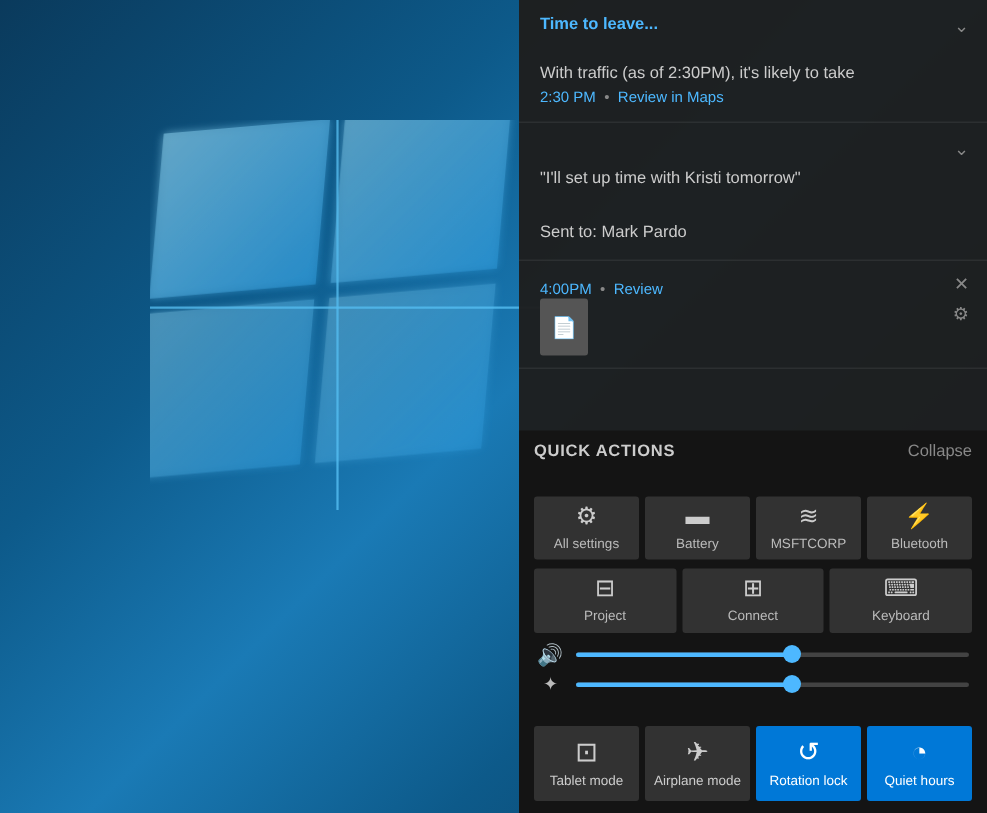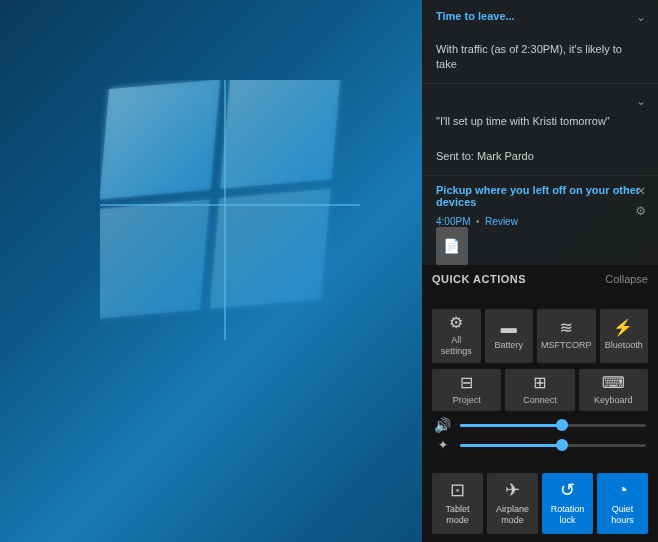--- a/index.html
+++ b/index.html
@@ -31,21 +31,21 @@
 
     .win-logo svg {
       width: 100%;
       height: 100%;
     }
 
     
     .action-center {
       position: absolute;
       top: 0; right: 0;
-      width: 236px;
+      width: 312px;
       height: 542px;
       background: rgba(30, 30, 30, 0.97);
       color: #fff;
       display: flex;
       flex-direction: column;
       overflow: hidden;
       justify-content: space-between;
     }
 
     
@@ -344,32 +344,35 @@
   </div>
 </div>
 
 <div class="action-center">
 
   <div class="notifications">
 
     <div class="notif-item">
       <div class="notif-title">Time to leave...</div>
       <div class="notif-body">With traffic (as of 2:30PM), it's likely to take</div>
+      <div class="notif-meta">
+        <span>2:30 PM</span>
+        &nbsp;• &nbsp;<span>Review in Maps</span>
+      </div>
       <div class="notif-chevron">⌄</div>
     </div>
 
     <div class="notif-item">
       <div class="notif-body">"I'll set up time with Kristi tomorrow"</div>
       <div class="notif-body">Sent to: Mark Pardo</div>
       <div class="notif-chevron">⌄</div>
     </div>
 
     <div class="pickup-item">
       <div class="pickup-header">
-        <div class="notif-title">Pickup where you left off on your other devices</div>
         <div class="notif-close">✕</div>
       </div>
       <div class="pickup-time">
         <span>4:00PM</span>
         &nbsp;• &nbsp;<span>Review</span>
         <div class="notif-gear">⚙</div>
       </div>
       <div class="pickup-row">
         <div class="doc-icon">📄</div>
       </div>

